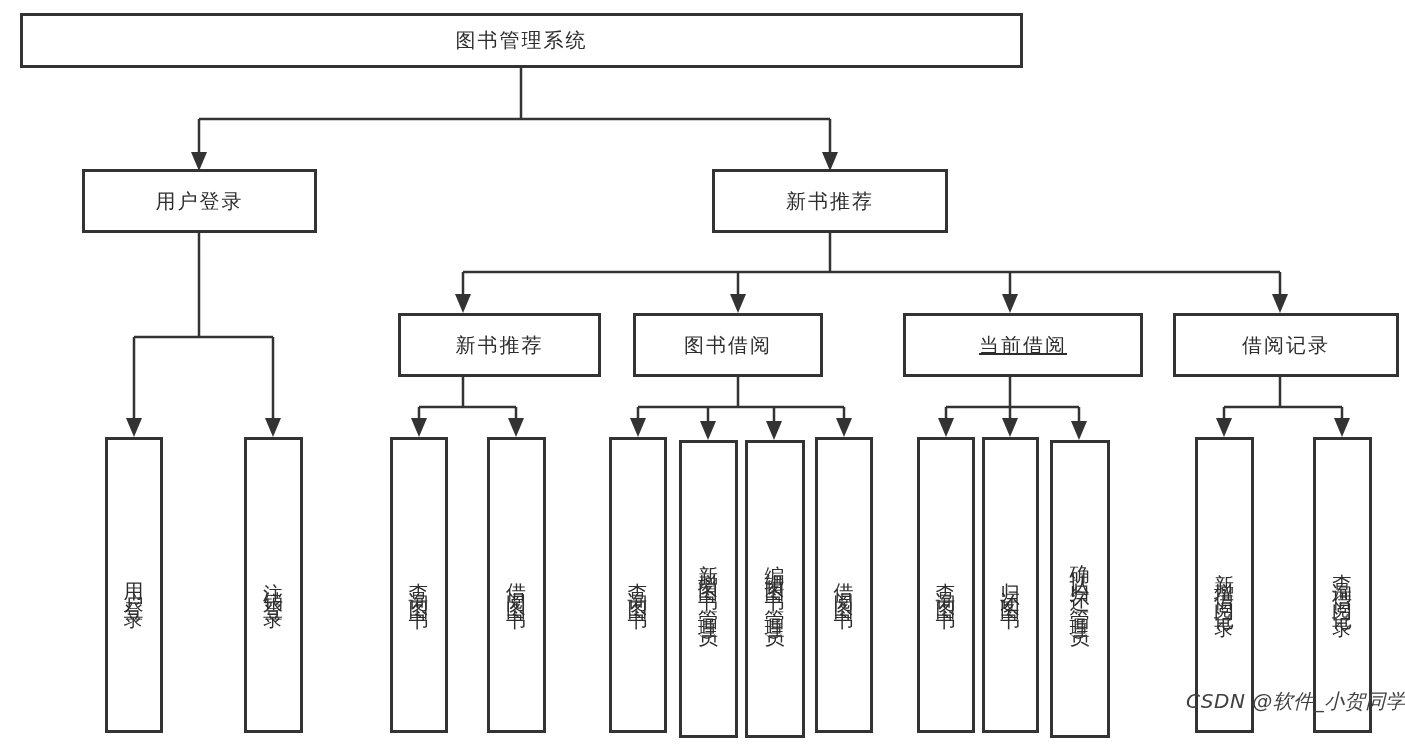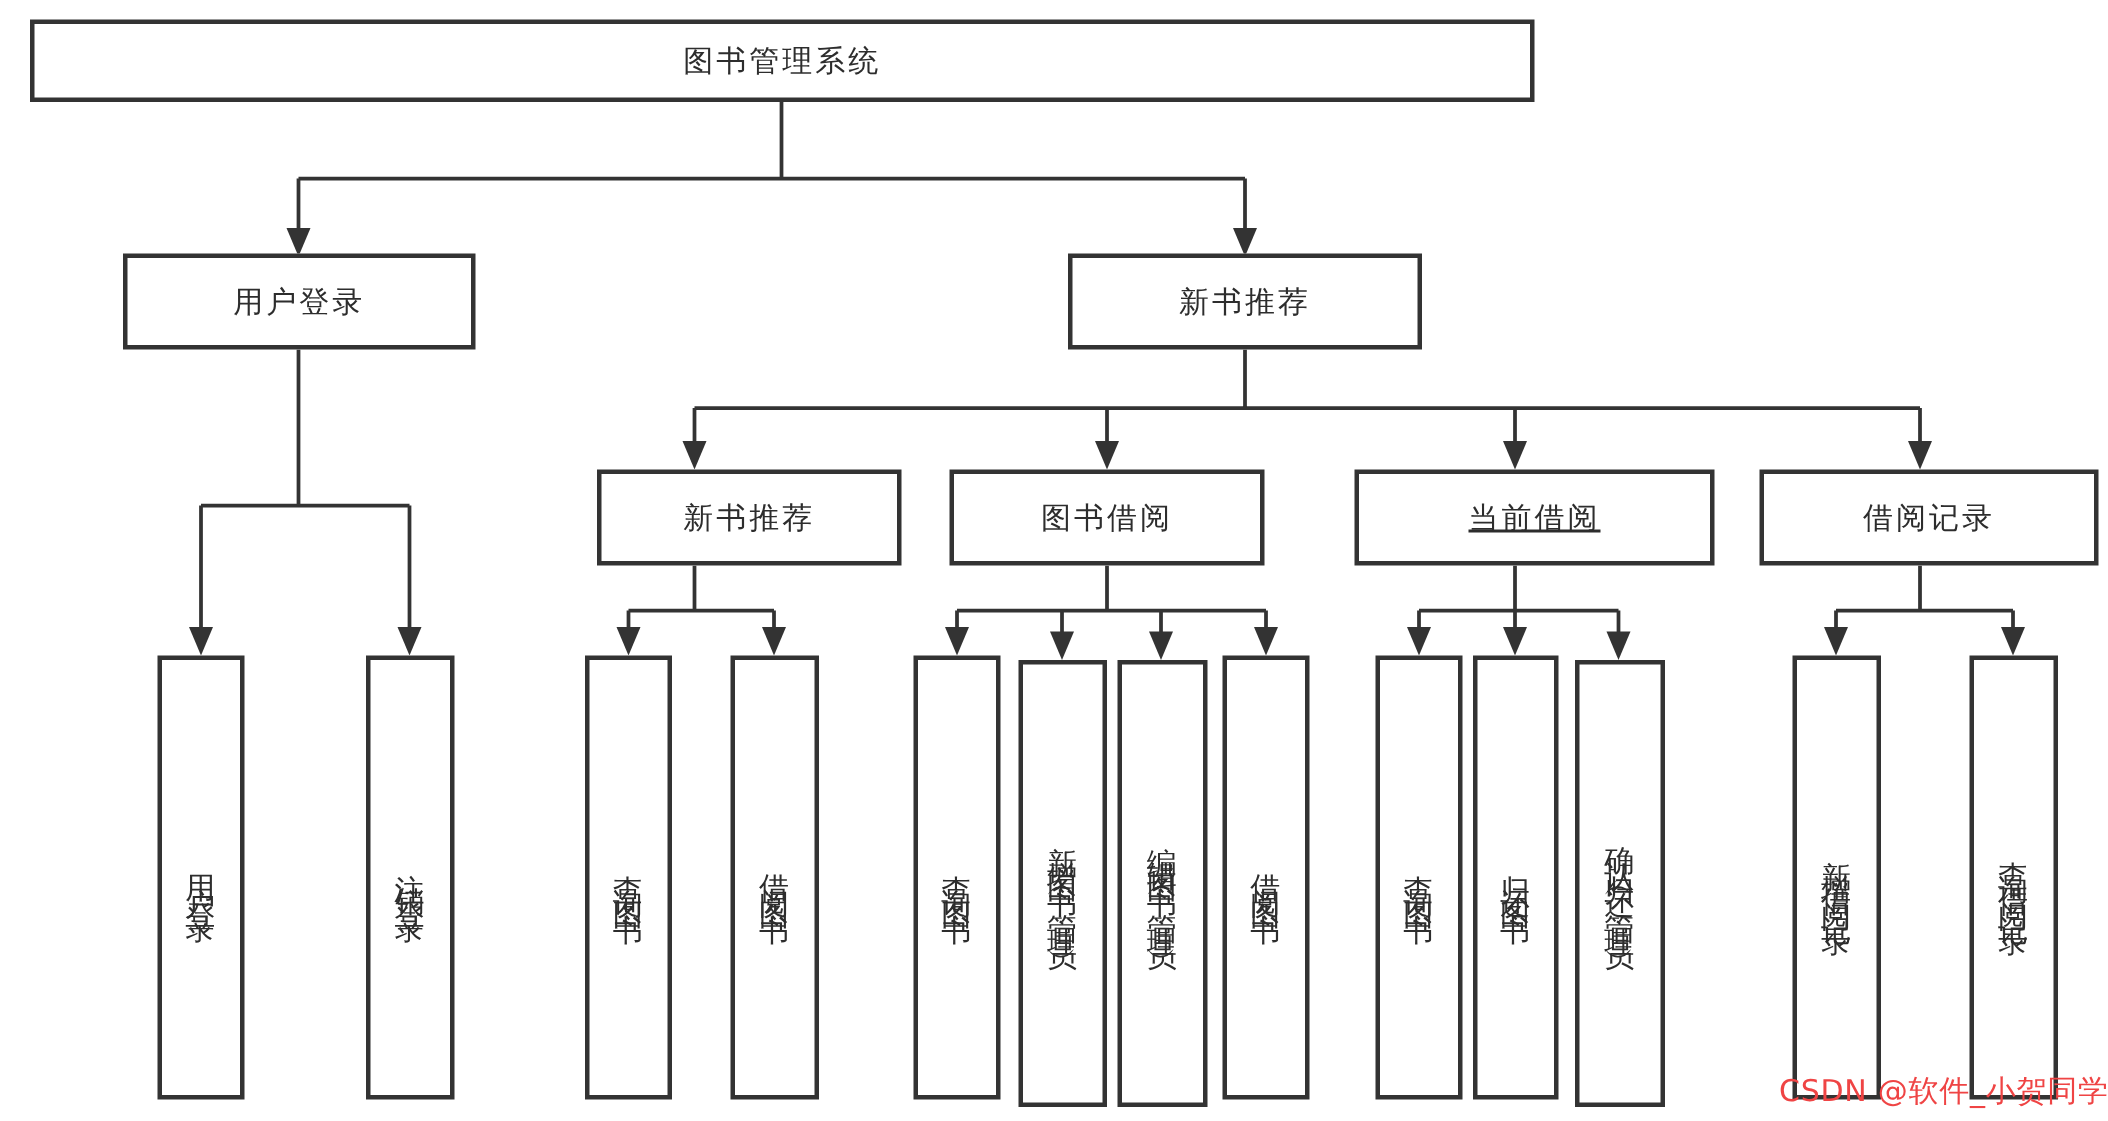--- a/index.html
+++ b/index.html
@@ -32,46 +32,47 @@
     letter-spacing:9px;
     line-height:1;
   }
   
   #n-root    { left:20px;   top:13px;  width:1003px; height:55px; }
   
   #n-user    { left:82px;   top:169px; width:235px;  height:64px; }
   #n-mgmt    { left:712px;  top:169px; width:236px;  height:64px; }
   
   #n-rec     { left:362px;  top:313px; width:203px;  height:64px;margin-left:36px; }
-  #n-borrow  { left:633px;  top:313px; width:210px;  height:64px; }
+  #n-borrow  { left:633px;  top:313px; width:190px;  height:64px; }
   #n-current { left:903px;  top:313px; width:240px;  height:64px;text-decoration:underline; }
   #n-record  { left:1173px; top:313px; width:226px;  height:64px; }
   
   #l-login   { left:105px;  top:437px; width:58px; height:296px; }
   #l-logout  { left:244px;  top:437px; width:59px; height:296px; }
   #l-q1      { left:390px;  top:437px; width:58px; height:296px; }
   #l-b1      { left:487px;  top:437px; width:59px; height:296px; }
   #l-q2      { left:609px;  top:437px; width:58px; height:296px; }
   #l-add     { left:679px;  top:440px; width:59px; height:298px; }
   #l-edit    { left:745px;  top:440px; width:60px; height:298px; }
   #l-b2      { left:815px;  top:437px; width:58px; height:296px; }
   #l-q3      { left:917px;  top:437px; width:58px; height:296px; }
   #l-ret     { left:982px;  top:437px; width:57px; height:296px; }
   #l-confirm { left:1050px; top:440px; width:60px; height:298px; }
   #l-addrec  { left:1195px; top:437px; width:59px; height:296px; }
   #l-qrec    { left:1313px; top:437px; width:59px; height:296px; }
 
   .watermark {
     position:absolute;
-    left:1186px; top:714px;
+    left:1186px; top:688px;
     font-size:20px;
-    color:#ef4444;
+    color:#404040;
     letter-spacing:0.5px;
     z-index:5;
     white-space:nowrap;
+    font-style:italic;
   }
 </style>
 </head>
 <body>
 
 <div class="canvas">
 
   <svg class="connectors" width="1405" height="747" viewBox="0 0 1405 747">
     <defs>
       <polygon id="ah" points="-8,-19 8,-19 0,0" fill="#333333"></polygon>

